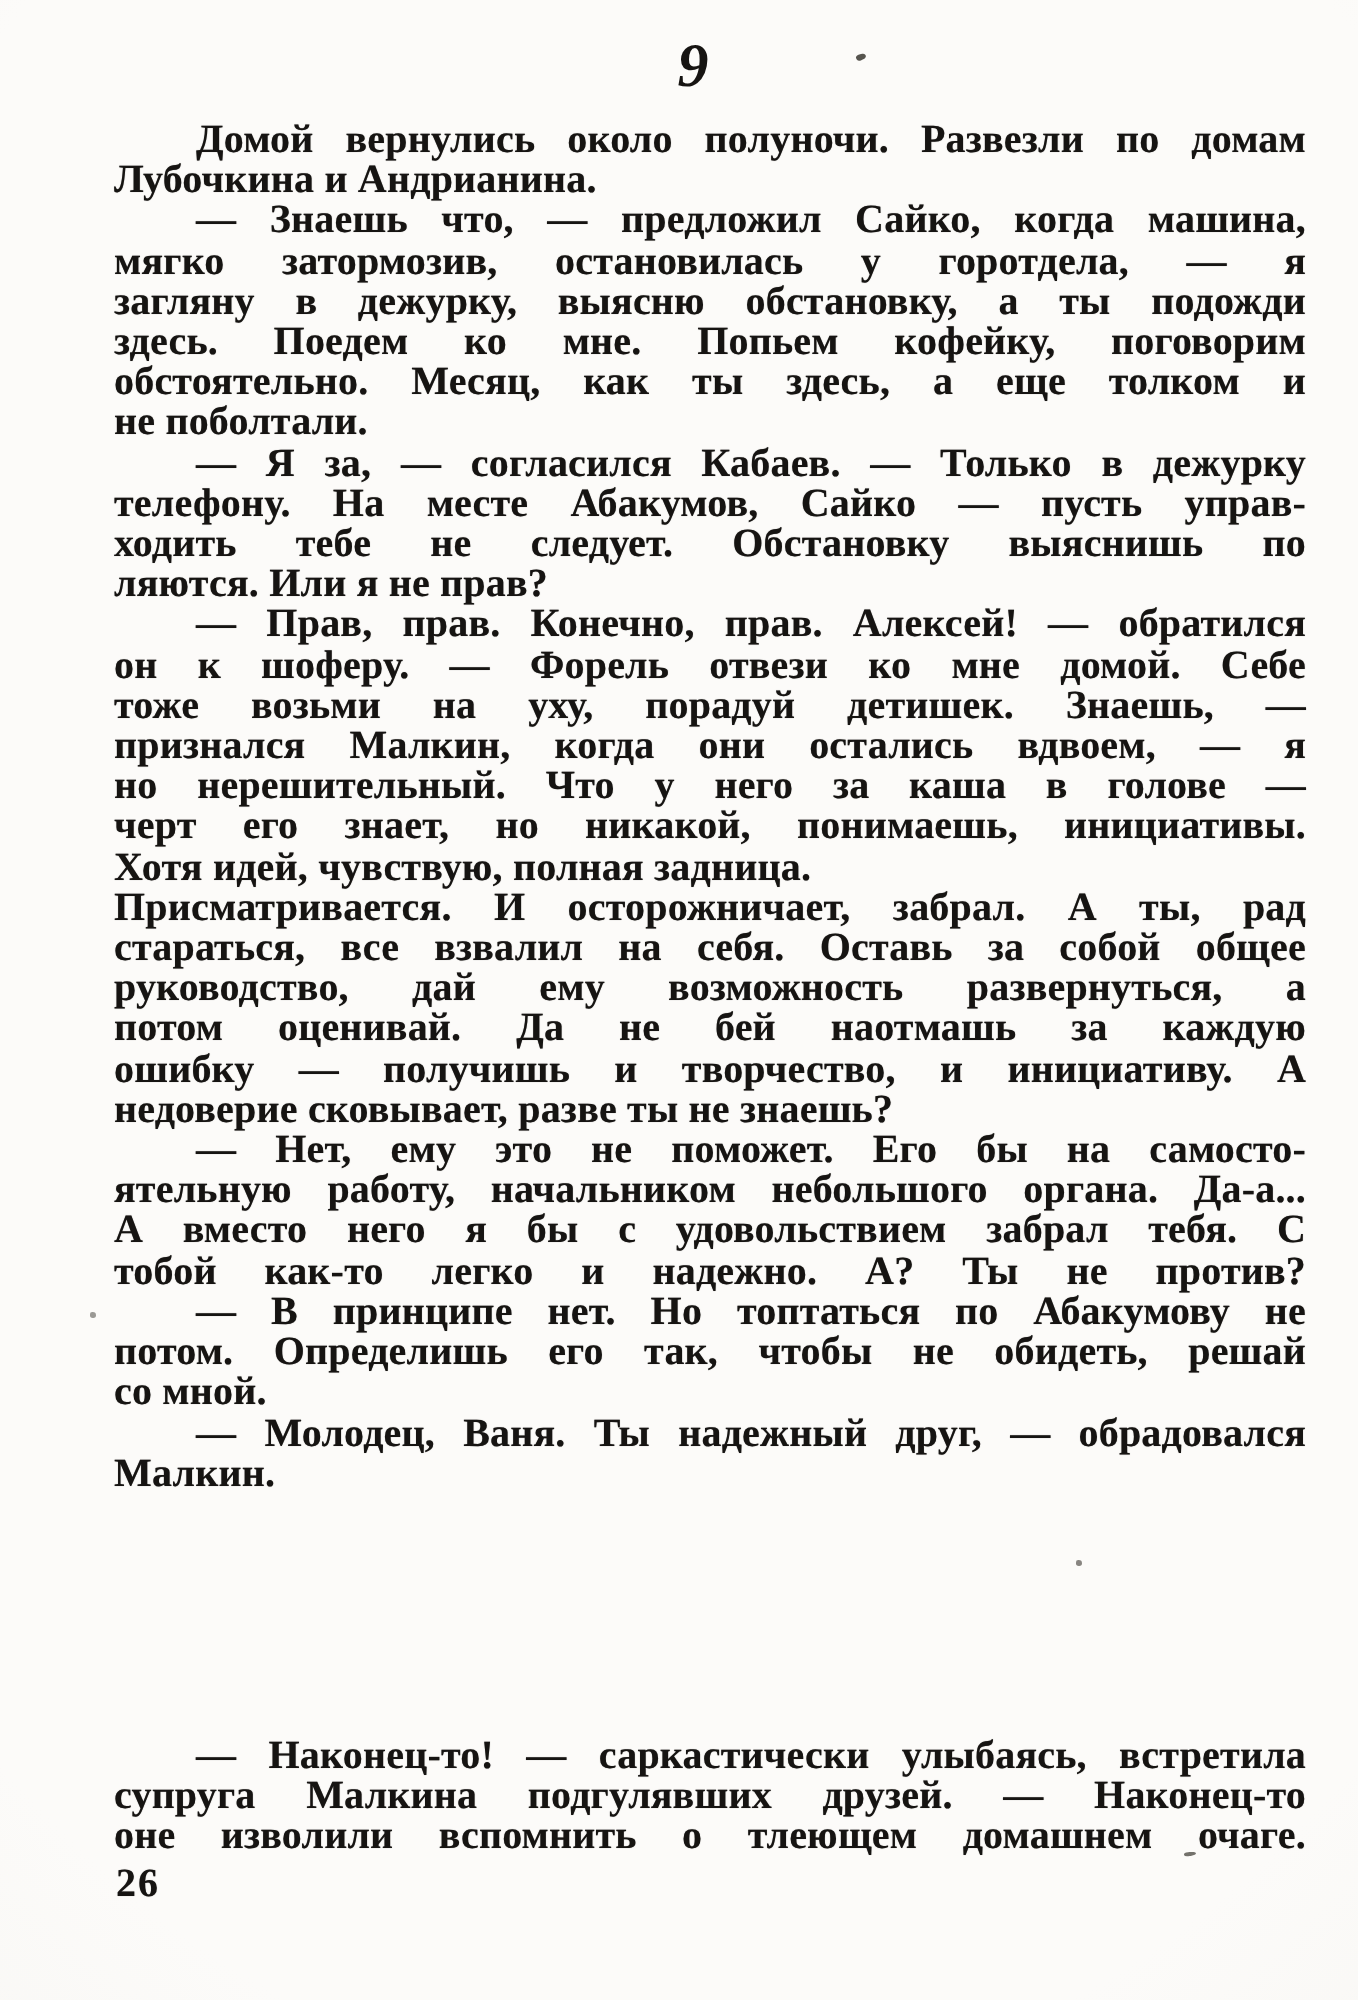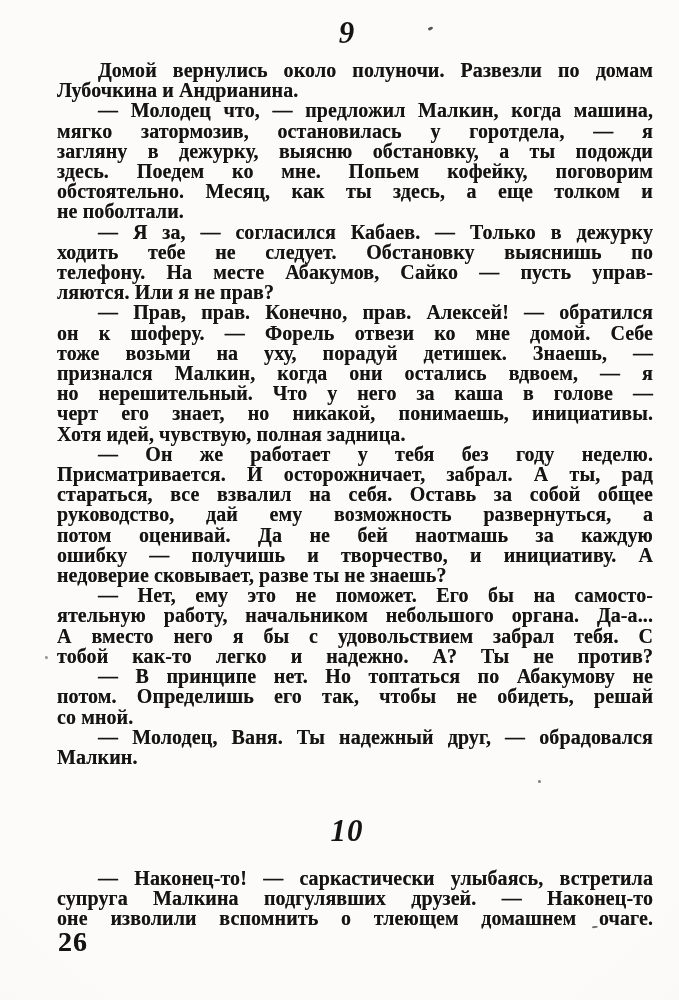--- a/index.html
+++ b/index.html
@@ -47,21 +47,21 @@
     text-align-last: justify;
     text-justify: inter-word;
     text-shadow: 0 0 0.4px rgba(20,18,16,0.55);
   }
   .line.first { padding-left: 41px; }
   .line.nojust { text-align-last: left; }
   .page-number {
     position: absolute;
     left: 58px;
     top: 932px;
-    font-size: 28px;
+    font-size: 20px;
     line-height: 20px;
     font-weight: 700;
     letter-spacing: 1px;
     text-shadow: 0 0 0.4px rgba(20,18,16,0.55);
   }
   
   .speck {
     position: absolute;
     background: #3a3731;
     border-radius: 40% 60% 50% 50%;
@@ -74,56 +74,54 @@
 </head>
 <body>
 
 <div class="page">
 
   <div class="chapter-heading" id="heading-9">9</div>
 
   <div class="text-block" id="section-9-lines">
       <div class="line first">Домой вернулись около полуночи. Развезли по домам</div>
       <div class="line nojust">Лубочкина и Андрианина.</div>
-      <div class="line first">— Молодец что, — предложил Малкин, когда машина,</div>
+      <div class="line first">— Знаешь что, — предложил Сайко, когда машина,</div>
       <div class="line">мягко затормозив, остановилась у горотдела, — я</div>
       <div class="line">загляну в дежурку, выясню обстановку, а ты подожди</div>
       <div class="line">здесь. Поедем ко мне. Попьем кофейку, поговорим</div>
       <div class="line">обстоятельно. Месяц, как ты здесь, а еще толком и</div>
       <div class="line nojust">не поболтали.</div>
       <div class="line first">— Я за, — согласился Кабаев. — Только в дежурку</div>
+      <div class="line">телефону. На месте Абакумов, Сайко — пусть управ-</div>
       <div class="line">ходить тебе не следует. Обстановку выяснишь по</div>
-      <div class="line">телефону. На месте Абакумов, Сайко — пусть управ-</div>
       <div class="line nojust">ляются. Или я не прав?</div>
       <div class="line first">— Прав, прав. Конечно, прав. Алексей! — обратился</div>
       <div class="line">он к шоферу. — Форель отвези ко мне домой. Себе</div>
       <div class="line">тоже возьми на уху, порадуй детишек. Знаешь, —</div>
       <div class="line">признался Малкин, когда они остались вдвоем, — я</div>
       <div class="line">но нерешительный. Что у него за каша в голове —</div>
       <div class="line">черт его знает, но никакой, понимаешь, инициативы.</div>
       <div class="line nojust">Хотя идей, чувствую, полная задница.</div>
-      <div class="line first">— Он же работает у тебя без году неделю.</div>
       <div class="line">Присматривается. И осторожничает, забрал. А ты, рад</div>
       <div class="line">стараться, все взвалил на себя. Оставь за собой общее</div>
       <div class="line">руководство, дай ему возможность развернуться, а</div>
       <div class="line">потом оценивай. Да не бей наотмашь за каждую</div>
       <div class="line">ошибку — получишь и творчество, и инициативу. А</div>
       <div class="line nojust">недоверие сковывает, разве ты не знаешь?</div>
       <div class="line first">— Нет, ему это не поможет. Его бы на самосто-</div>
       <div class="line">ятельную работу, начальником небольшого органа. Да-а...</div>
       <div class="line">А вместо него я бы с удовольствием забрал тебя. С</div>
       <div class="line">тобой как-то легко и надежно. А? Ты не против?</div>
       <div class="line first">— В принципе нет. Но топтаться по Абакумову не</div>
       <div class="line">потом. Определишь его так, чтобы не обидеть, решай</div>
       <div class="line nojust">со мной.</div>
       <div class="line first">— Молодец, Ваня. Ты надежный друг, — обрадовался</div>
       <div class="line nojust">Малкин.</div>
     </div>
 
-  <div class="chapter-heading" id="heading-10">10</div>
 
   <div class="text-block" id="section-10-lines">
       <div class="line first">— Наконец-то! — саркастически улыбаясь, встретила</div>
       <div class="line">супруга Малкина подгулявших друзей. — Наконец-то</div>
       <div class="line">оне изволили вспомнить о тлеющем домашнем очаге.</div>
     </div>
 
   <div class="page-number">26</div>
 
   <div class="speck" id="speck-1"></div>

